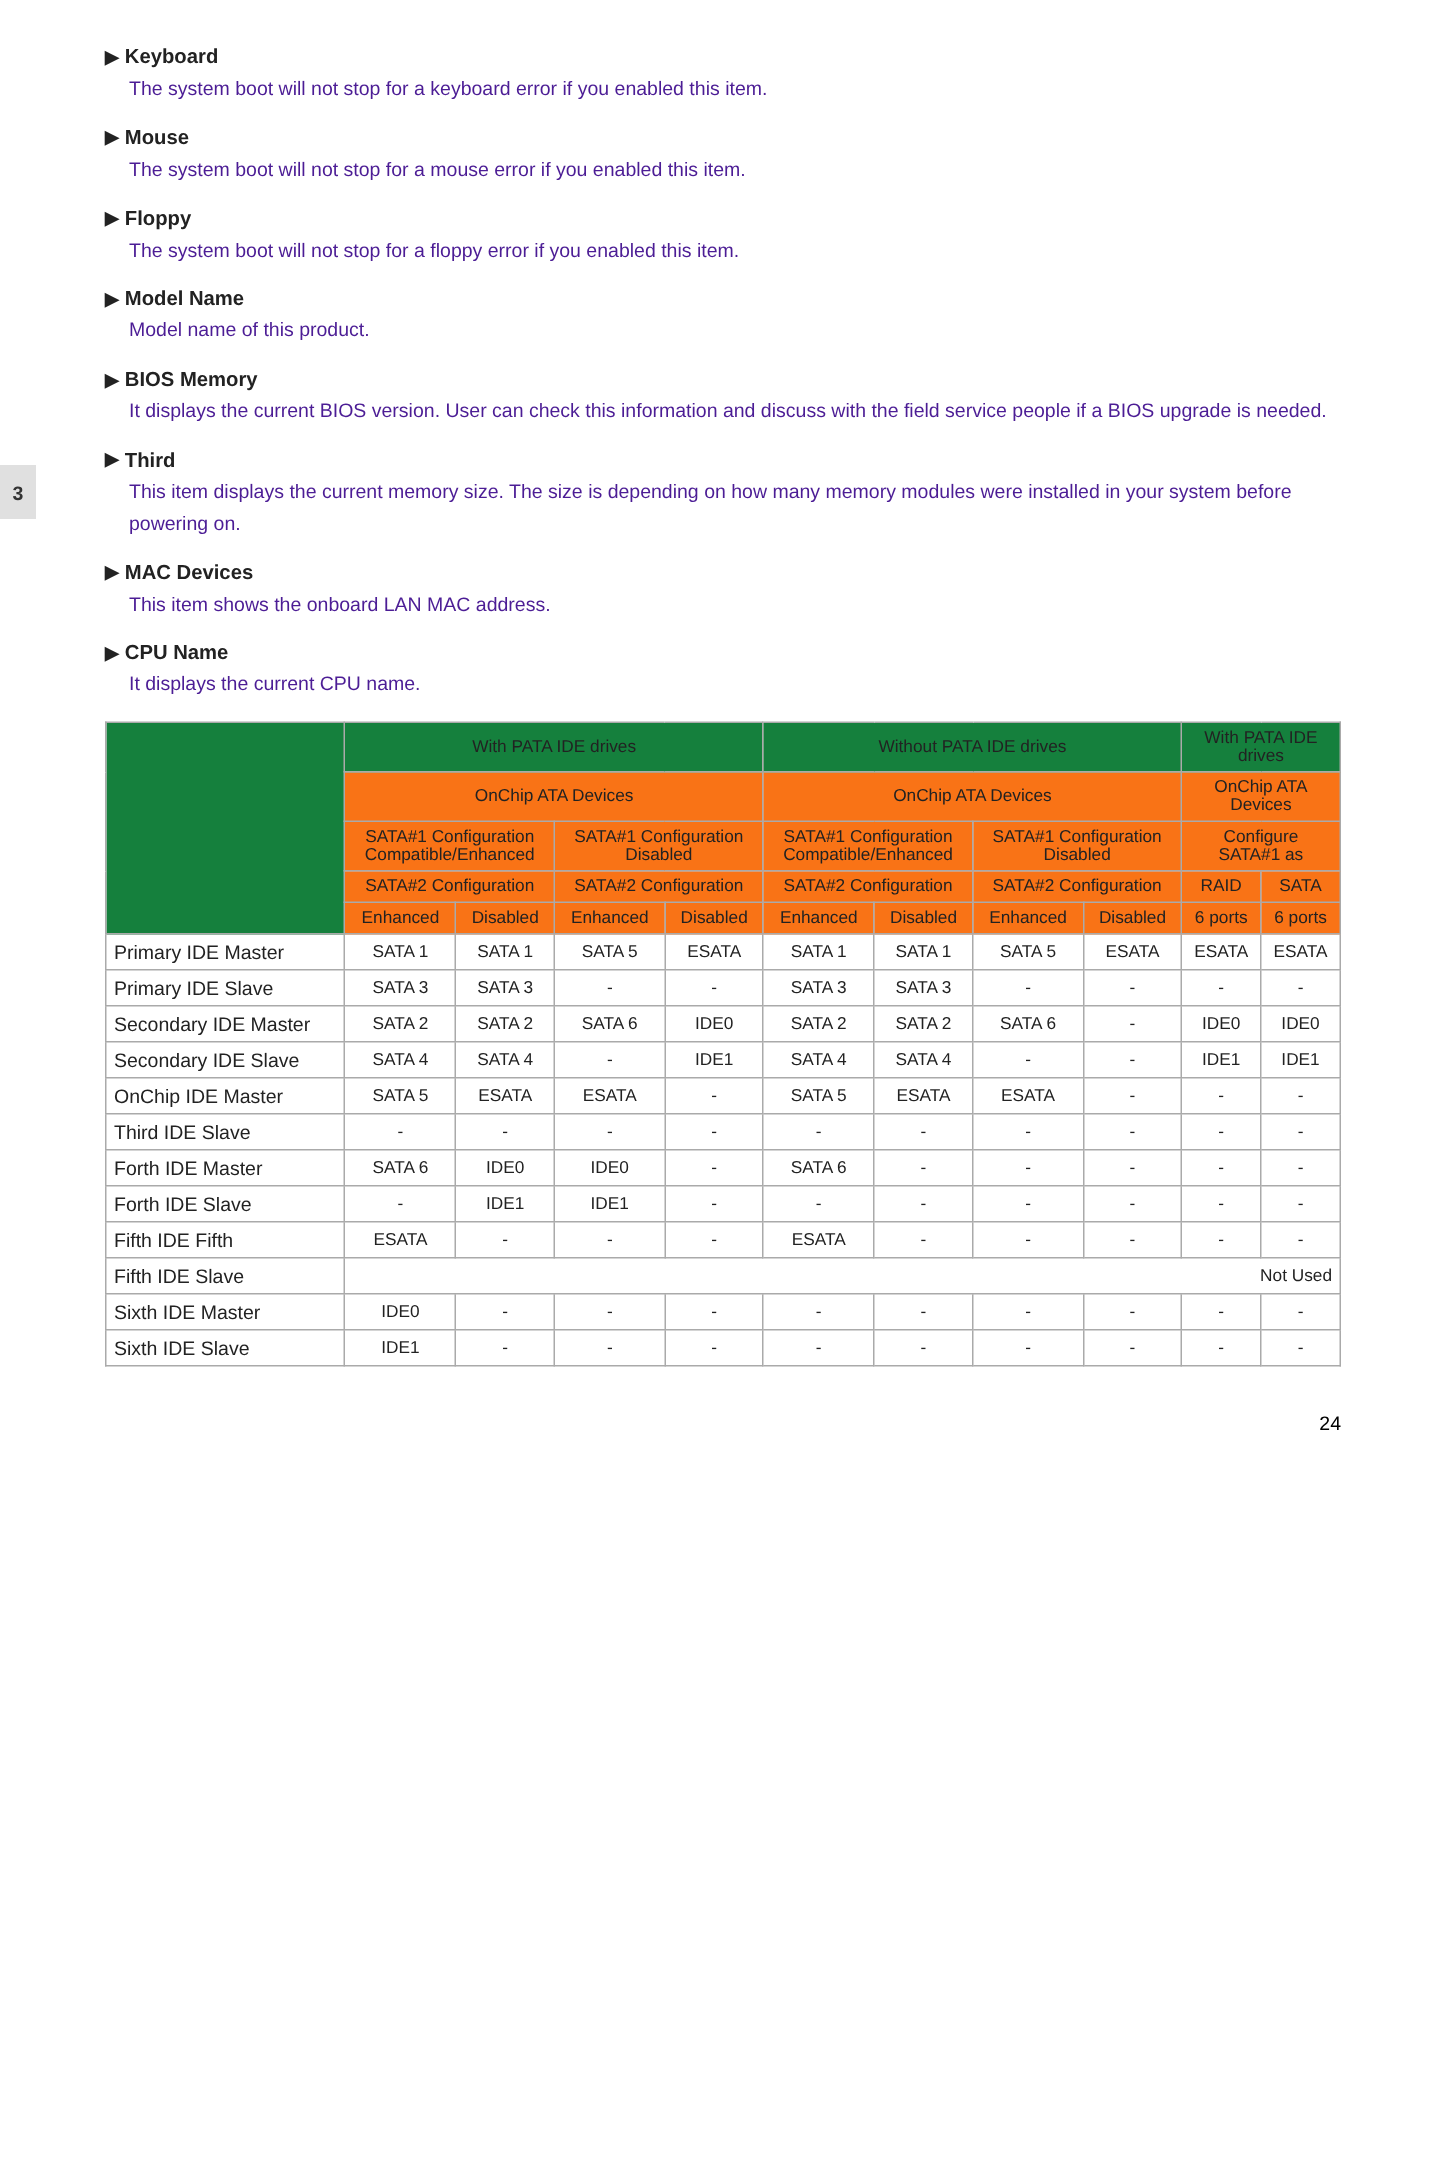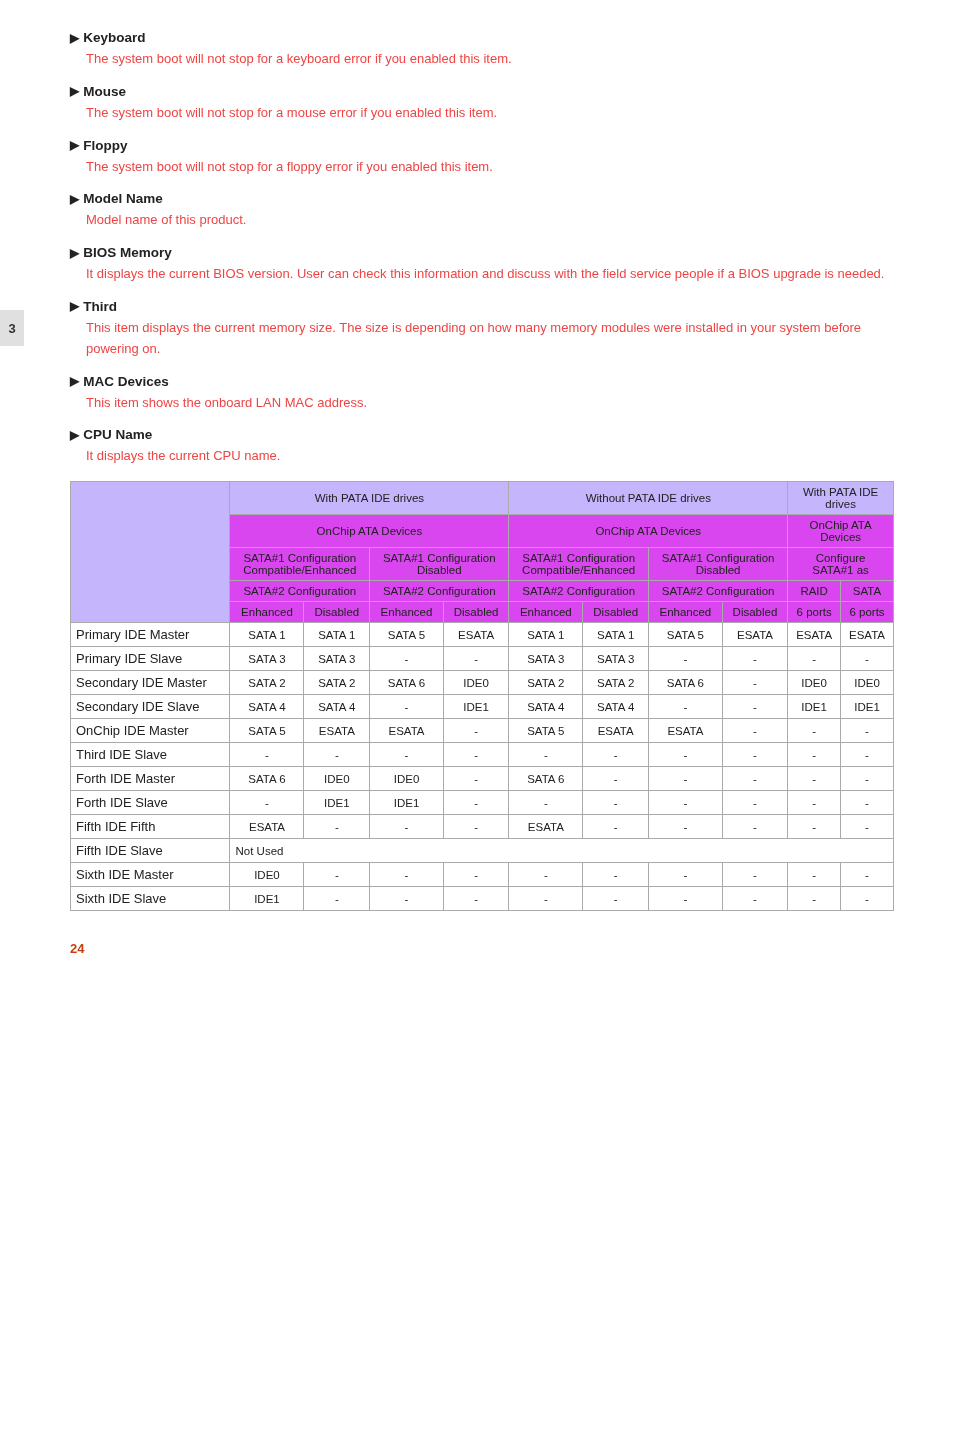--- a/index.html
+++ b/index.html
@@ -41,61 +41,60 @@
       align-items: center;
       gap: 4px;
     }
     .section-title .arrow {
       color: #222;
       font-size: 12px;
     }
     .section-body {
       padding-left: 16px;
       line-height: 1.6;
-      color: #ef4444;
+      color: #4c1d95;
       font-size: 13px;
     }
     .mapping-title {
       font-weight: bold;
       font-size: 14px;
       margin-top: 30px;
       margin-bottom: 16px;
     }
     table {
       border-collapse: collapse;
       width: 100%;
       font-size: 11.5px;
     }
     table td, table th {
       border: 1px solid #aaa;
       padding: 4px 5px;
       text-align: center;
       vertical-align: middle;
     }
     .header-top td {
-      background: #c4b5fd;
+      background: #15803d;
       font-weight: normal;
     }
     .header-group td {
-      background: #d946ef;
+      background: #f97316;
     }
     .row-label {
       text-align: left;
       font-size: 13px;
       white-space: nowrap;
     }
     .page-number {
-      text-align: left;
+      text-align: right;
       margin-top: 30px;
       font-size: 13px;
-      color: #c2410c;
-      font-weight: bold;
+      color: #000000;
     }
     .not-used-cell {
-      text-align: left;
+      text-align: right;
     }
   </style>
 </head>
 <body>
 
 <div class="page-container">
 
   <div class="side-tab">3</div>
 
   <div id="sections-container">

